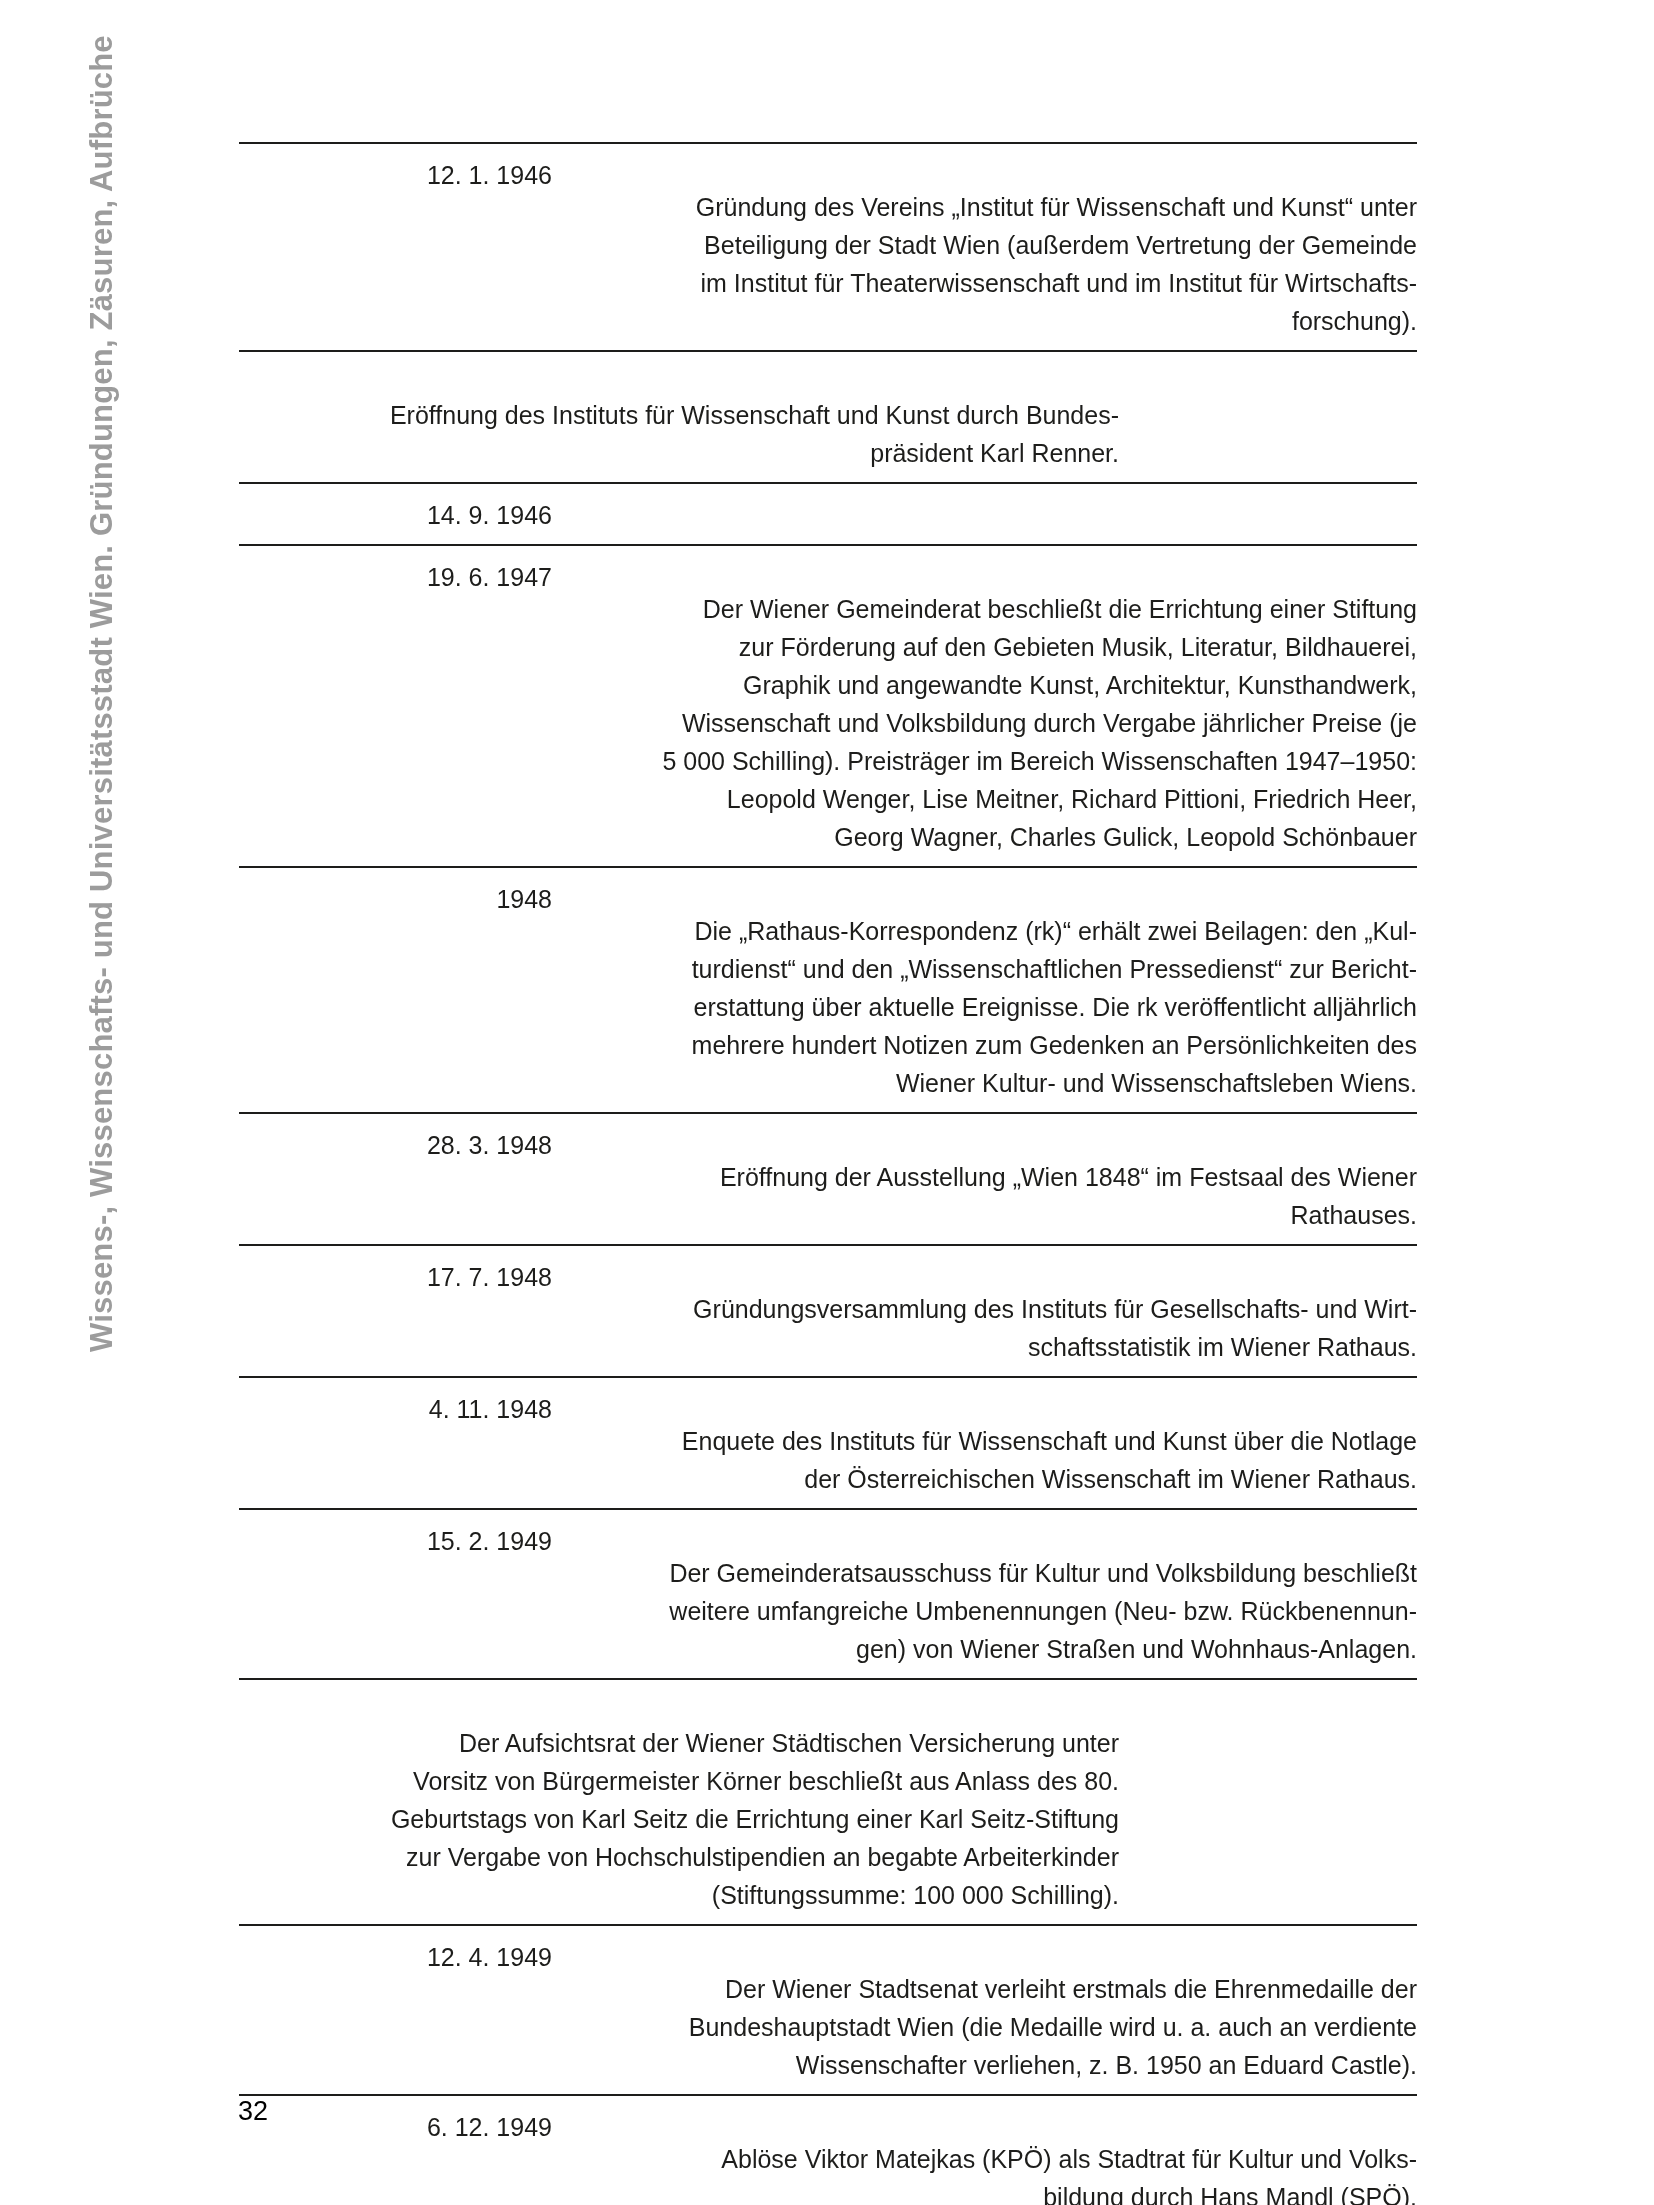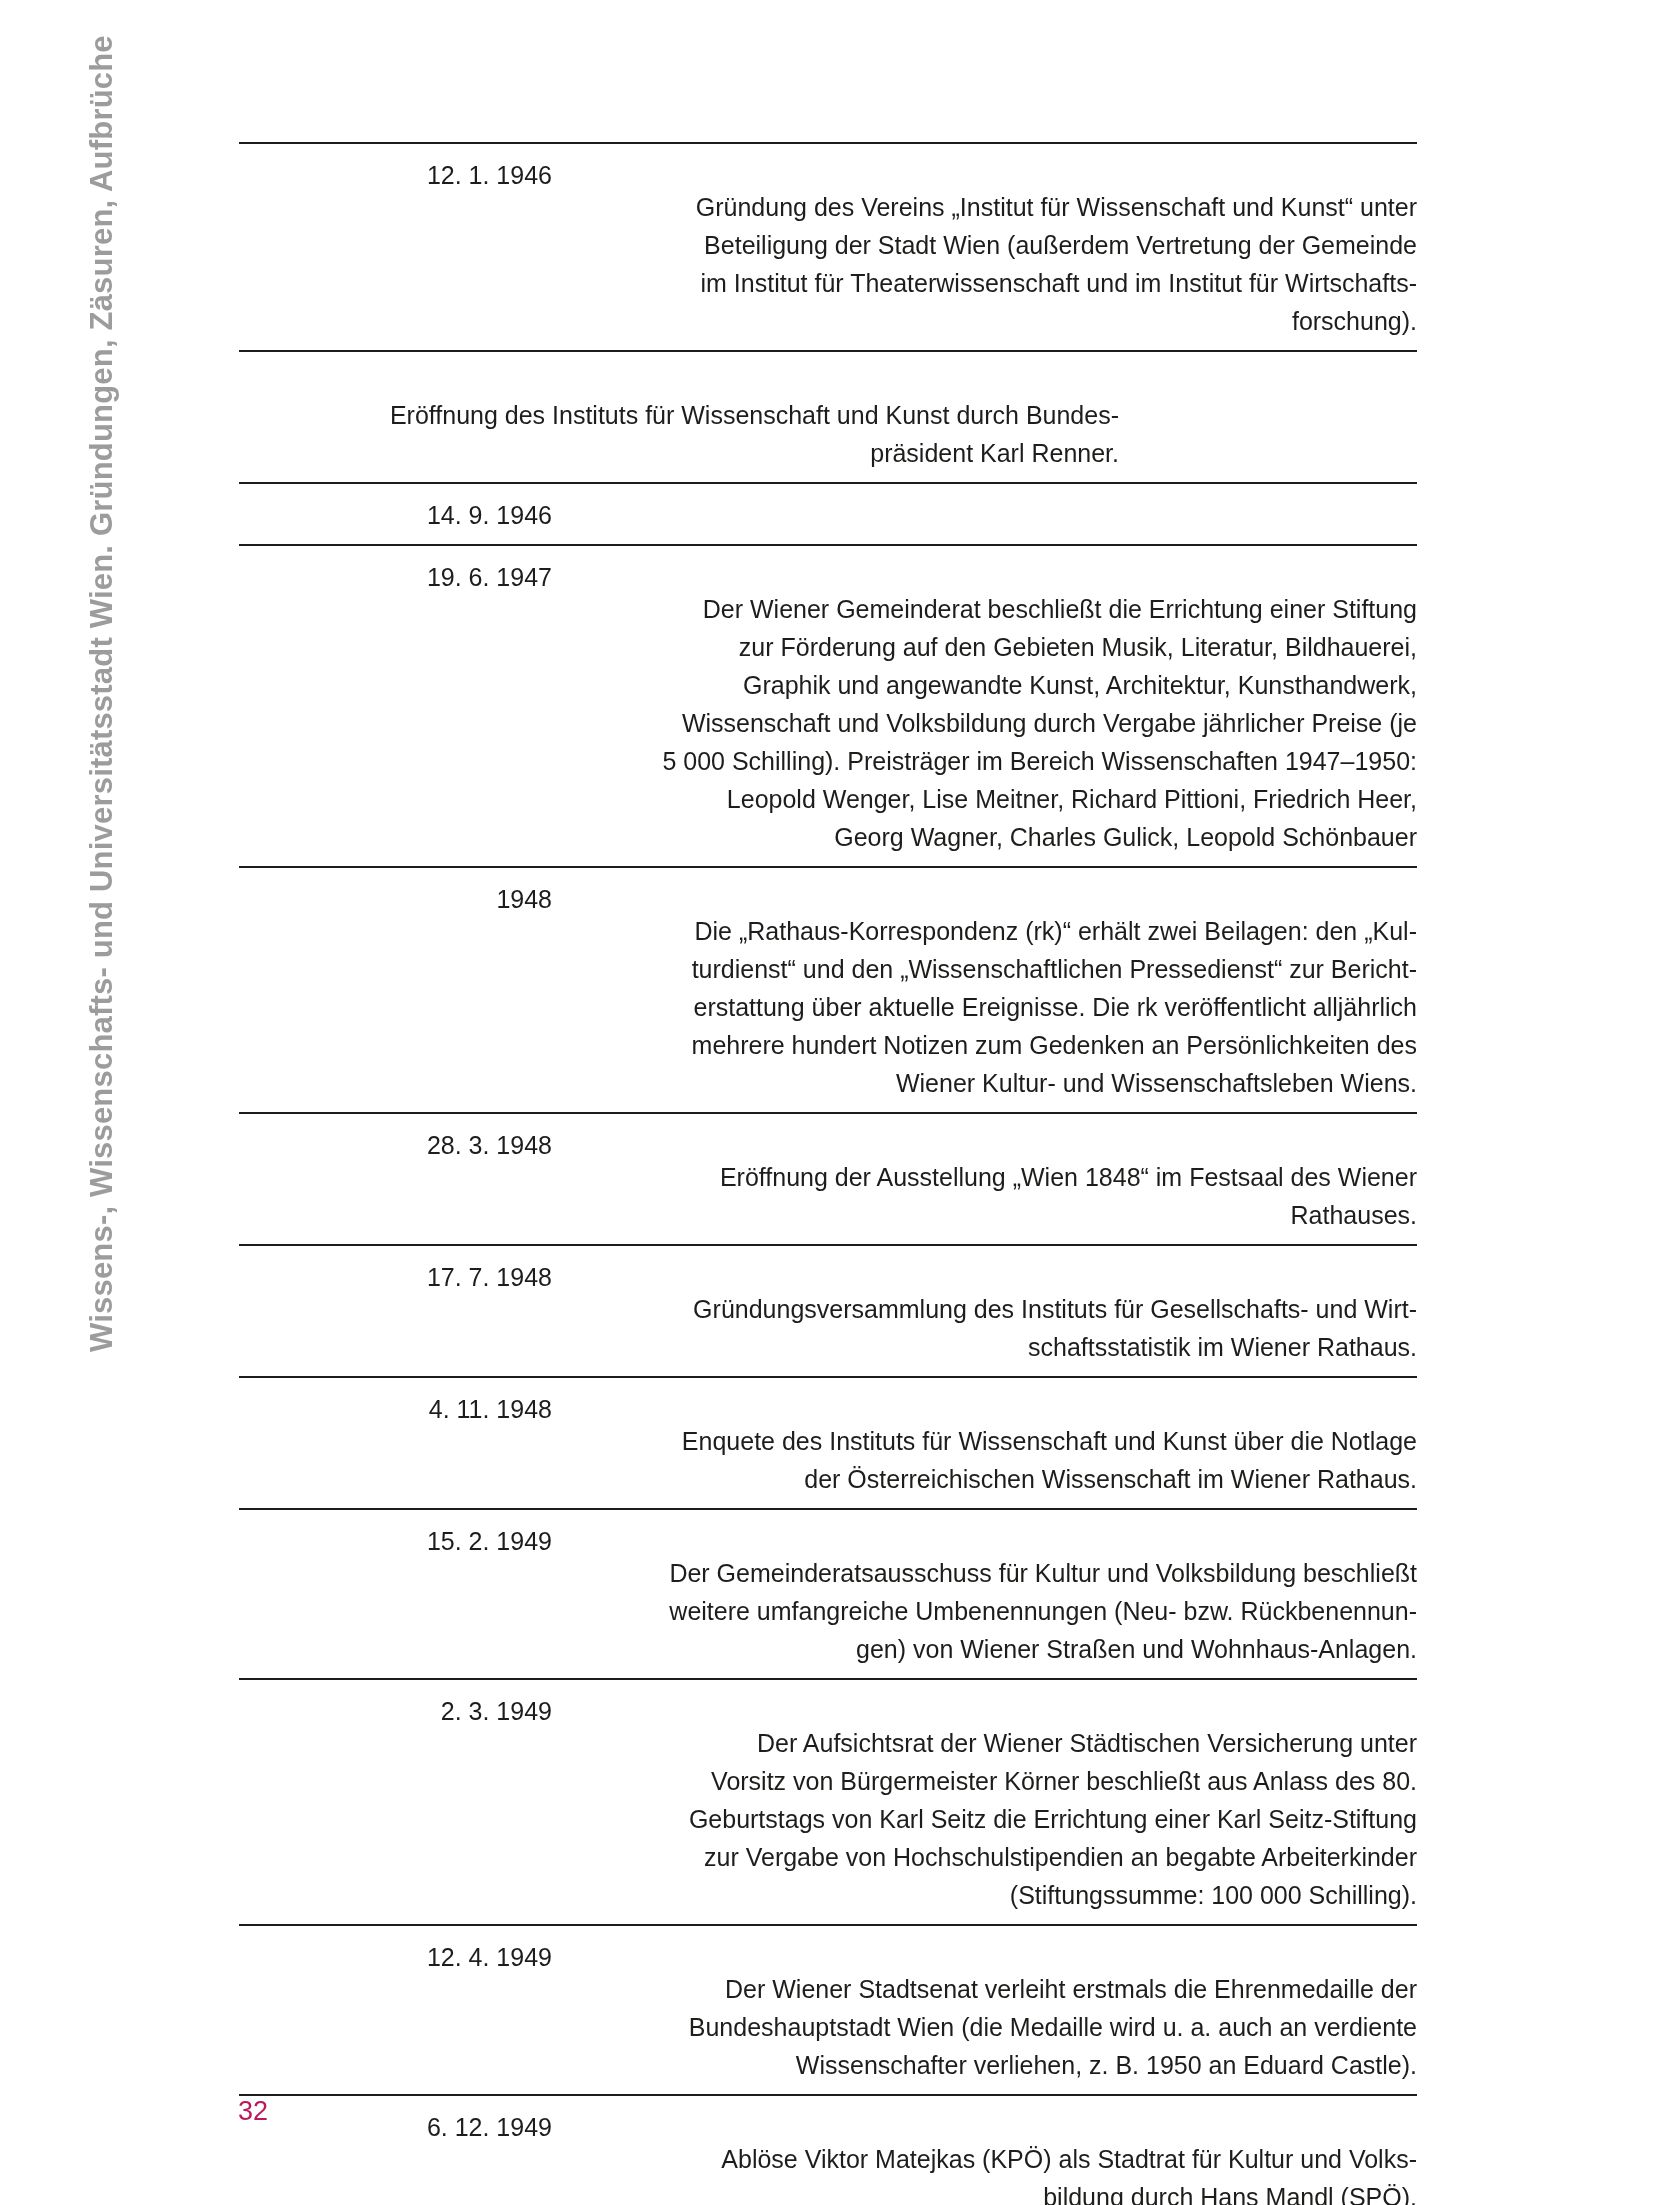--- a/index.html
+++ b/index.html
@@ -59,21 +59,21 @@
     white-space: pre-line;
     margin-top: 32px;
   }
 
   .page-number {
     position: absolute;
     left: 238px;
     top: 2094px;
     font-size: 27px;
     line-height: 34px;
-    color: #be185d;
+    color: #000000;
   }
 </style>
 </head>
 <body>
 
 <div class="page">
 
   <div class="sidebar-title">Wissens-, Wissenschafts- und Universitätsstadt Wien. Gründungen, Zäsuren, Aufbrüche</div>
 
   <div class="timeline" id="timeline">
@@ -133,21 +133,20 @@
   </div>
 
   <div class="timeline-row">
     <div class="timeline-date">15. 2. 1949</div>
     <div class="timeline-text">Der Gemeinderatsausschuss für Kultur und Volksbildung beschließt
 weitere umfangreiche Umbenennungen (Neu- bzw. Rückbenennun-
 gen) von Wiener Straßen und Wohnhaus-Anlagen.</div>
   </div>
 
   <div class="timeline-row">
-    <div class="timeline-date">2. 3. 1949</div>
     <div class="timeline-text">Der Aufsichtsrat der Wiener Städtischen Versicherung unter
 Vorsitz von Bürgermeister Körner beschließt aus Anlass des 80.
 Geburtstags von Karl Seitz die Errichtung einer Karl Seitz-Stiftung
 zur Vergabe von Hochschulstipendien an begabte Arbeiterkinder
 (Stiftungssumme: 100 000 Schilling).</div>
   </div>
 
   <div class="timeline-row">
     <div class="timeline-date">12. 4. 1949</div>
     <div class="timeline-text">Der Wiener Stadtsenat verleiht erstmals die Ehrenmedaille der

